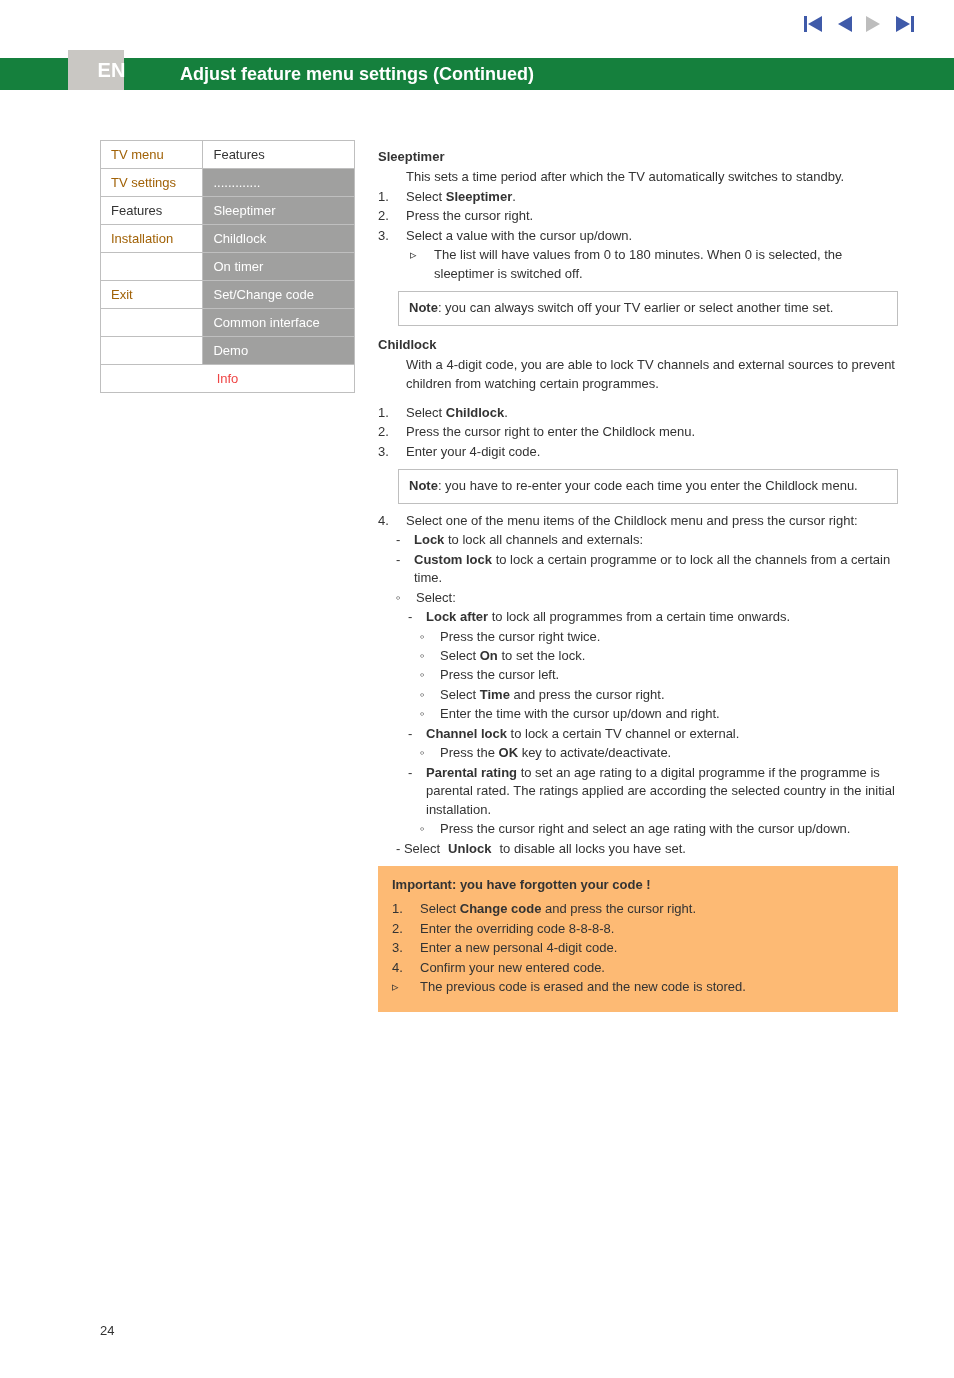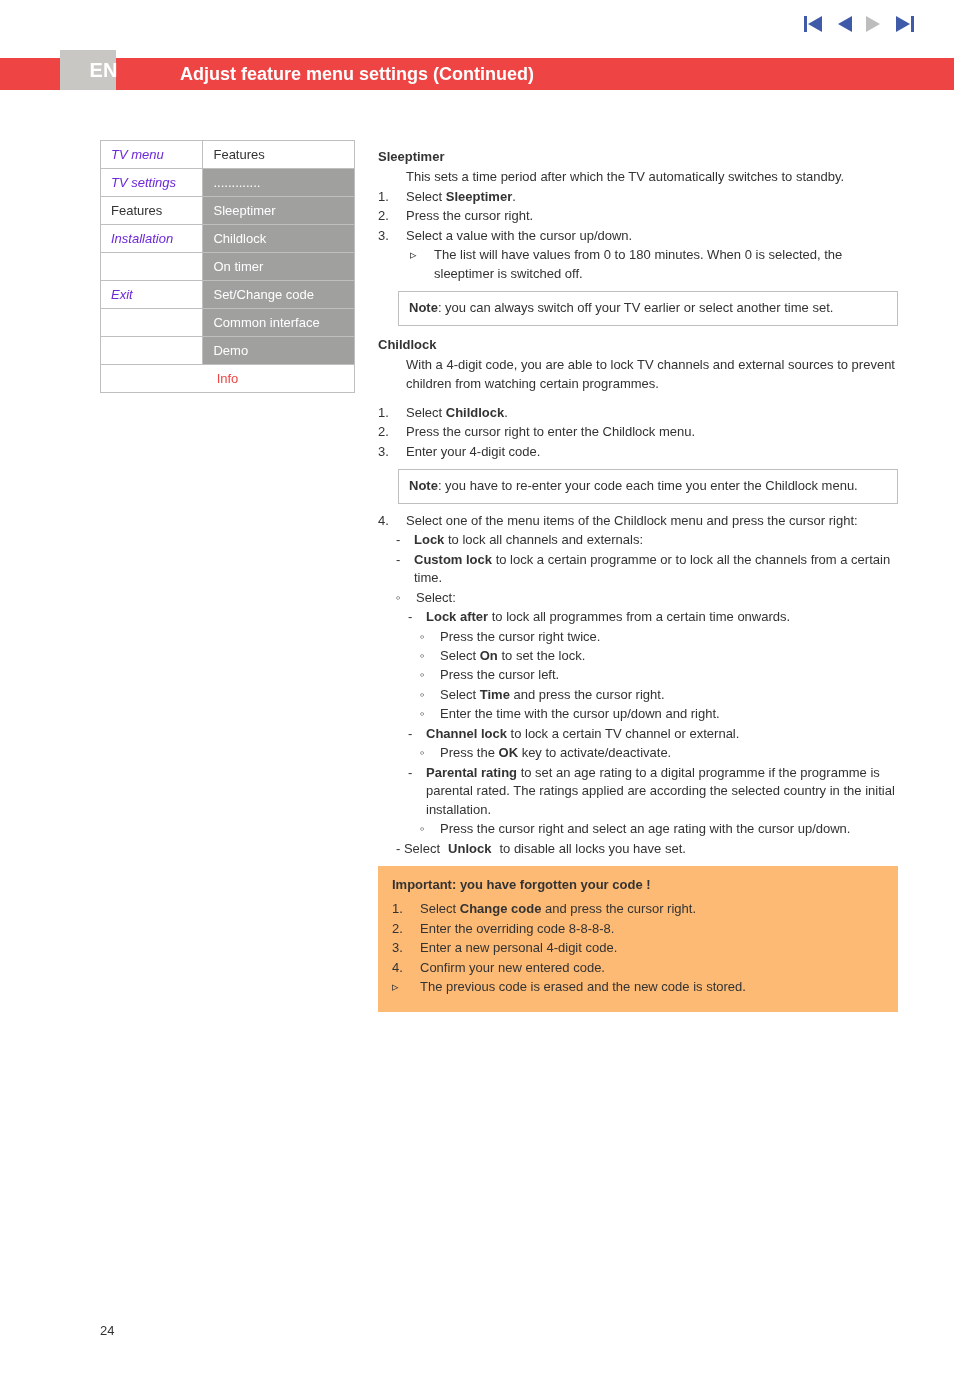--- a/index.html
+++ b/index.html
@@ -22,28 +22,28 @@
     align-items: center;
   }
   .nav-icons svg { display: block; }
 
   .header-bar {
     position: absolute;
     top: 58px;
     left: 0;
     width: 100%;
     height: 32px;
-    background: #ef4444;
+    background: #15803d;
     display: flex;
     align-items: center;
   }
   .en-badge {
     position: absolute;
     top: 50px;
-    left: 60px;
+    left: 68px;
     width: 56px;
     height: 40px;
     background: #c9c7c3;
     color: #fff;
     font-weight: bold;
     font-size: 20px;
     display: flex;
     align-items: center;
     justify-content: center;
     padding-left: 31px;
@@ -62,21 +62,21 @@
     width: 255px;
     border: 1px solid #bfbfbf;
     font-size: 13px;
     border-collapse: collapse;
   }
   .menu-table td {
     border: 1px solid #bfbfbf;
     padding: 6px 10px;
     height: 24px;
   }
-  .cell-grayed { color: #6d28d9; font-style: italic; }
+  .cell-grayed { color: #a16207; }
   .cell-right-active { background: #a0a09f; color: #fff; }
   .info-cell {
     border: 1px solid #bfbfbf;
     padding: 14px 10px;
     height: 52px;
     color: #ef4444;
     text-align: center;
   }
 
   .content {

